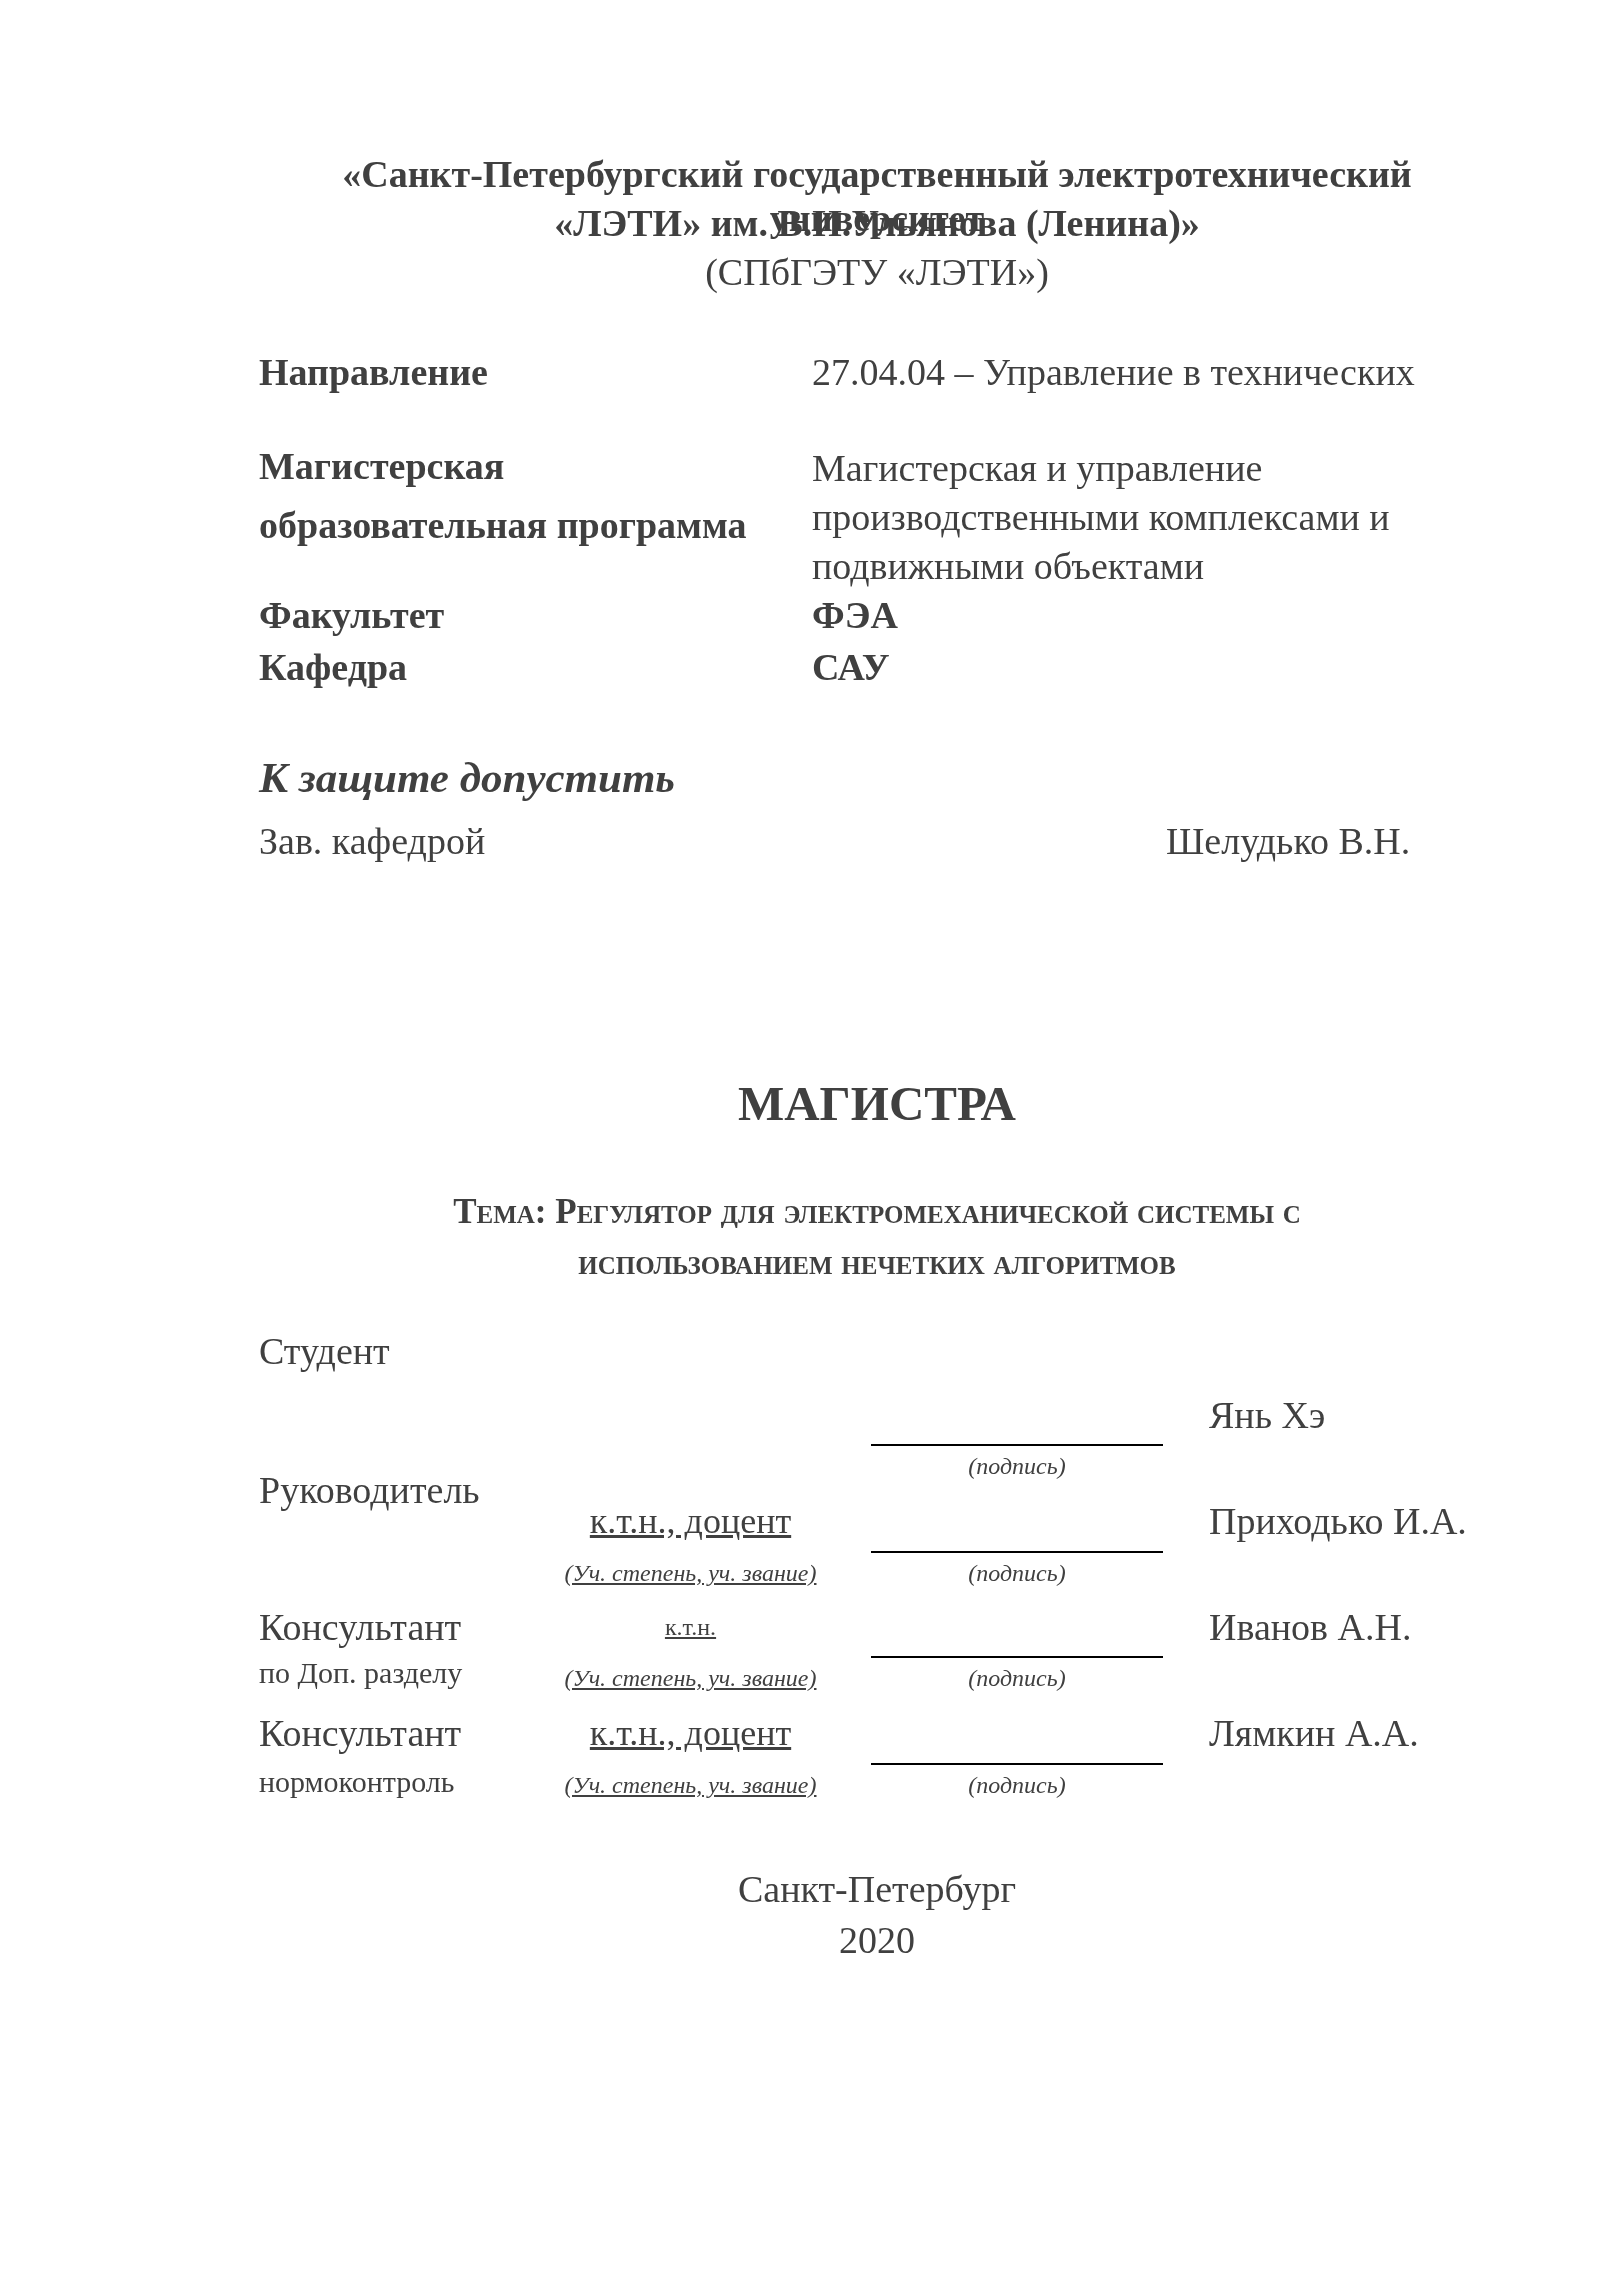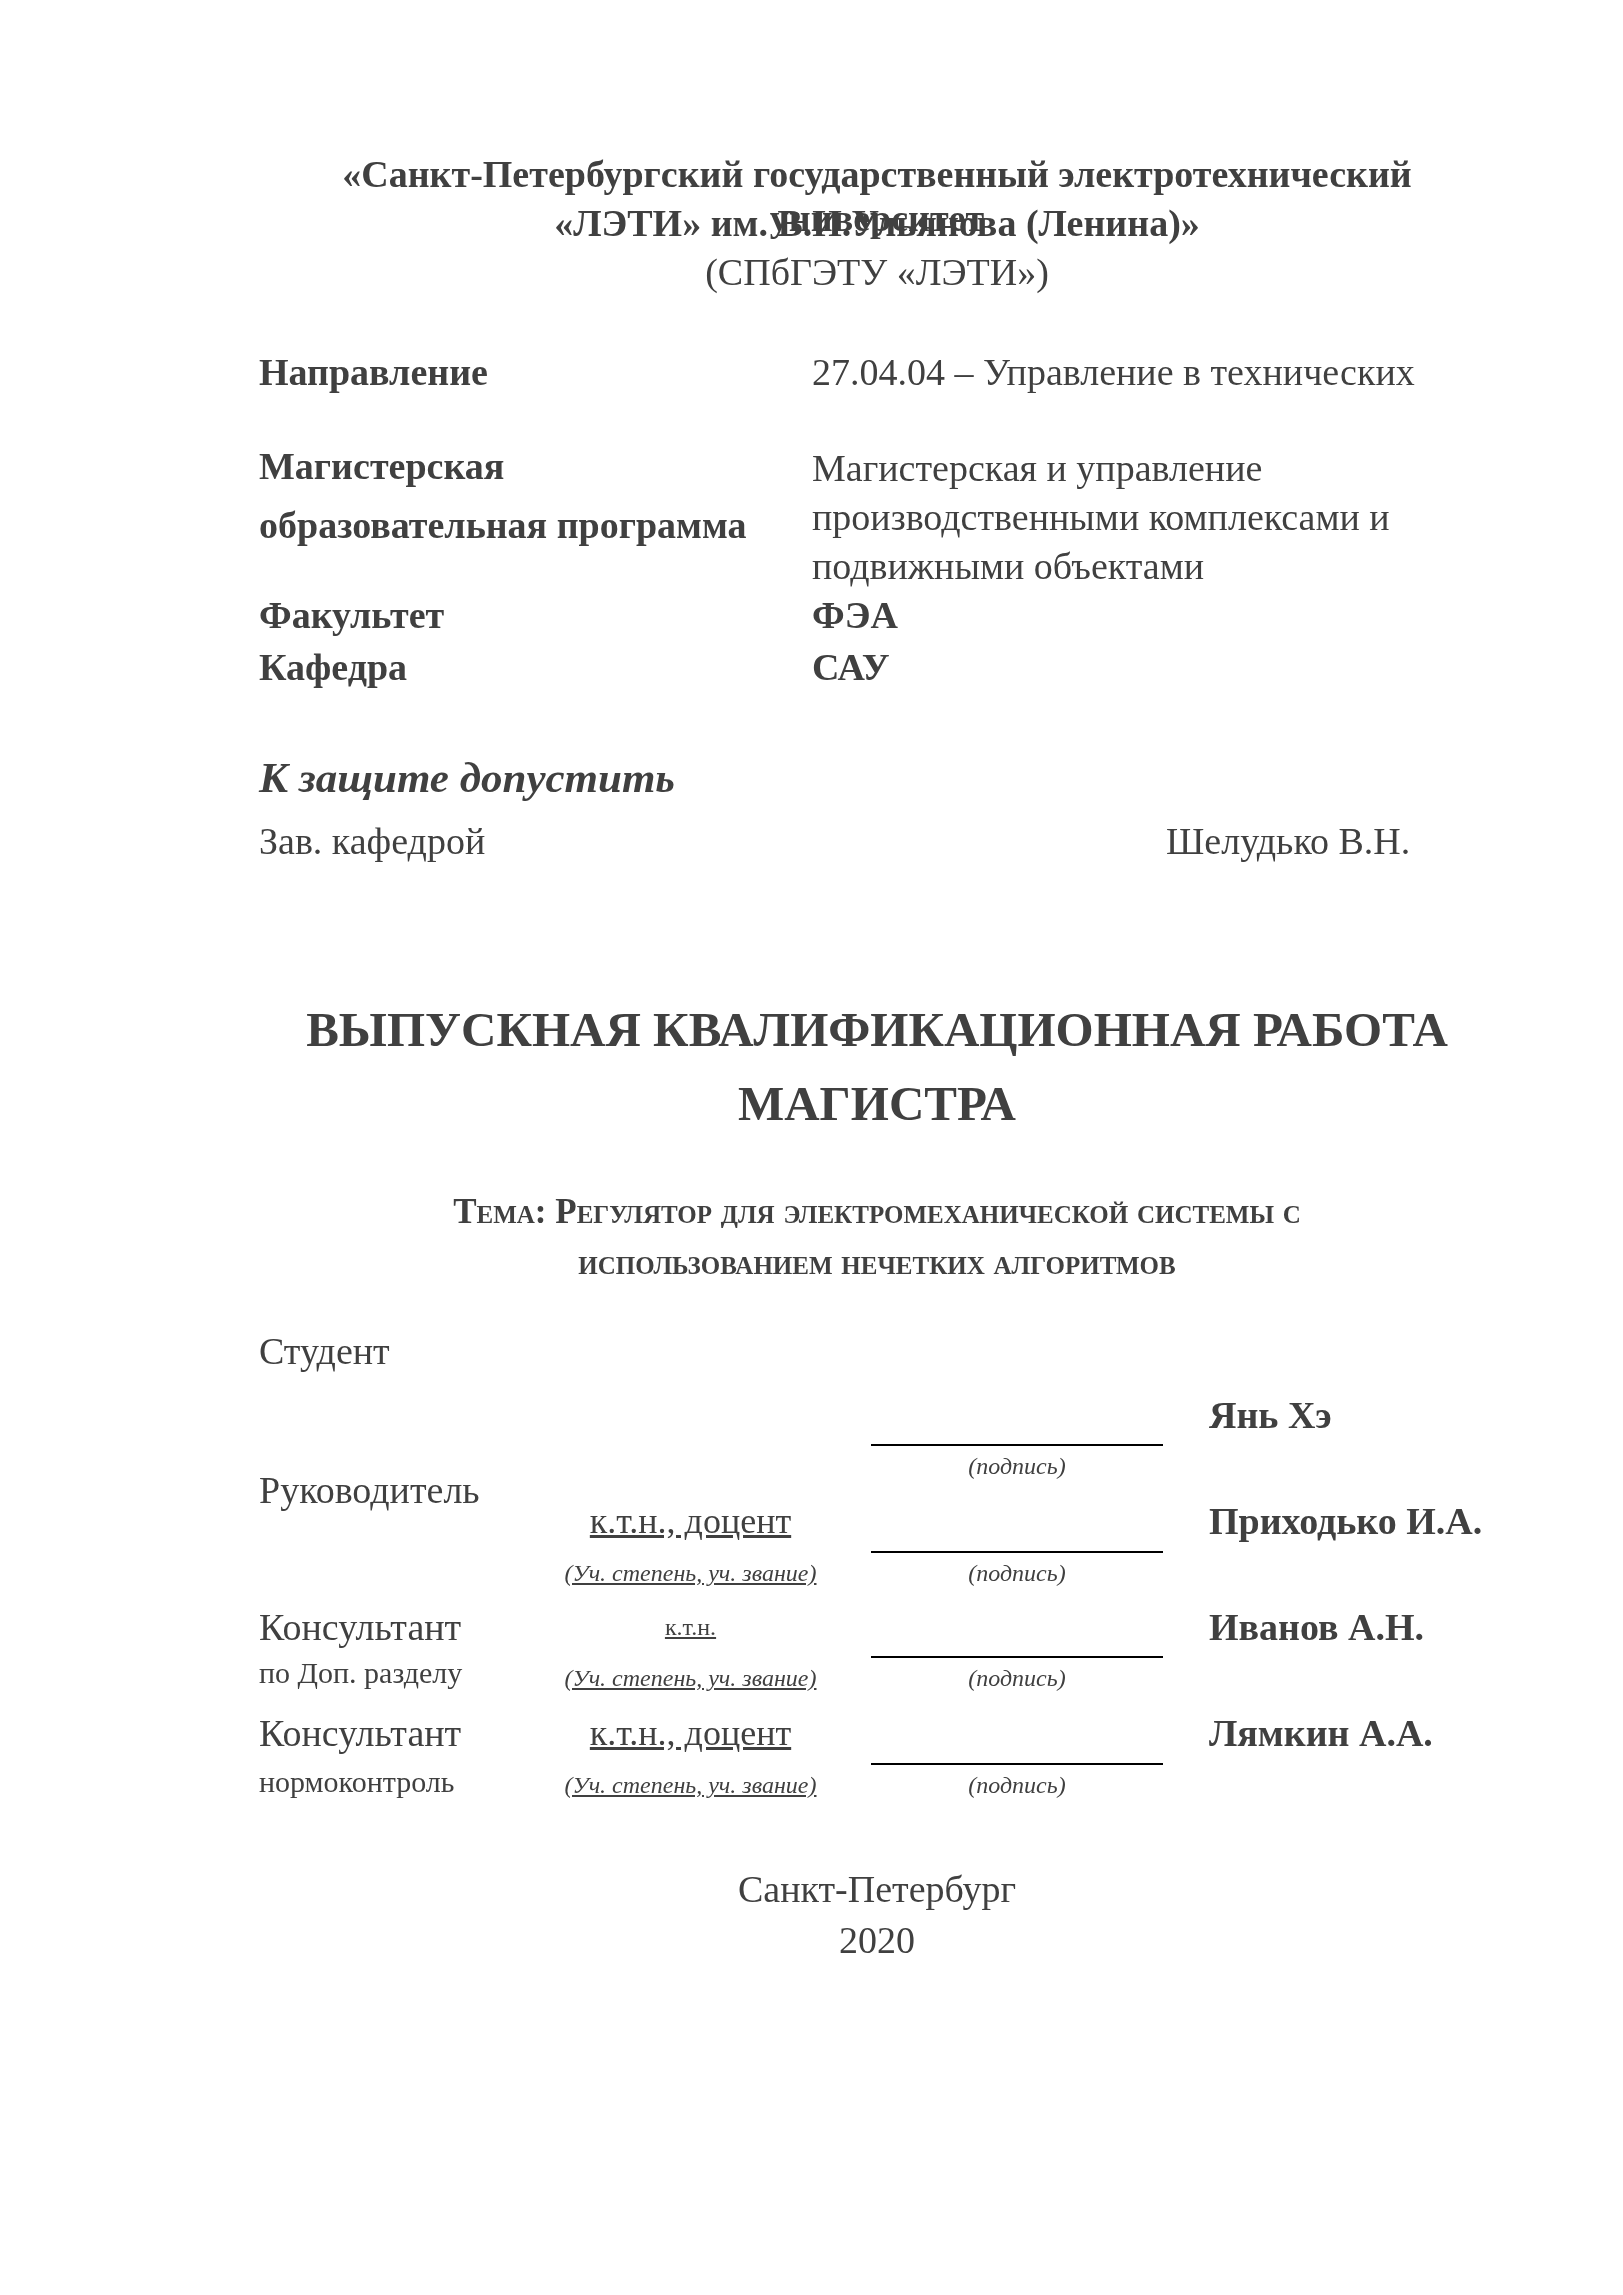--- a/index.html
+++ b/index.html
@@ -19,21 +19,21 @@
     white-space: nowrap;
   }
   .wrapok { white-space: normal; }
   .b { font-weight: bold; }
   .ctr { text-align: center; }
   .full { left: 259px; width: 1236px; }
   .labelcol { left: 259px; }
   .valuecol { left: 812px; }
   .degcol { left: 502px; width: 377px; text-align: center; text-decoration: underline; }
   .sigcol { left: 871px; width: 292px; text-align: center; }
-  .namecol { left: 1209px; font-weight: bold; }
+  .namecol { left: 1209px; }
   .heading { font-size: 43px; line-height: 47px; font-weight: bold; font-style: italic; }
   .title { font-size: 49px; line-height: 50px; font-weight: bold; }
   .theme { font-size: 35px; line-height: 44px; font-weight: bold; font-variant: small-caps; }
   .note { font-size: 30px; line-height: 38px; }
   .cap { font-size: 24px; line-height: 28px; font-style: italic; white-space: nowrap; }
   .sigline {
     position: absolute;
     left: 871px;
     width: 292px;
     height: 2.4px;
@@ -61,21 +61,20 @@
   <div class="t b labelcol" style="top:593px;">Факультет</div>
   <div class="t b valuecol" style="top:593px;">ФЭА</div>
 
   <div class="t b labelcol" style="top:645px;">Кафедра</div>
   <div class="t b valuecol" style="top:645px;">САУ</div>
 
   <div class="t heading labelcol" style="top:754px;">К защите допустить</div>
   <div class="t labelcol" style="top:819px;">Зав. кафедрой</div>
   <div class="t" style="left:1166px; top:819px;">Шелудько В.Н.</div>
 
-  <div class="t title full ctr wrapok" style="top:1005px;">ВЫПУСКНАЯ КВАЛИФИКАЦИОННАЯ РАБОТА</div>
   <div class="t title full ctr wrapok" style="top:1079px;">МАГИСТРА</div>
 
   <div class="t theme full ctr wrapok" style="top:1190px;">Тема: Регулятор для электромеханической системы с</div>
   <div class="t theme full ctr wrapok" style="top:1241px;">использованием нечетких алгоритмов</div>
 
   <div class="t labelcol" style="top:1329px;">Студент</div>
   <div class="sigline" style="top:1444px;"></div>
   <div class="t cap sigcol" style="top:1452px;">(подпись)</div>
   <div class="t namecol" style="top:1393px;">Янь Хэ</div>
 

